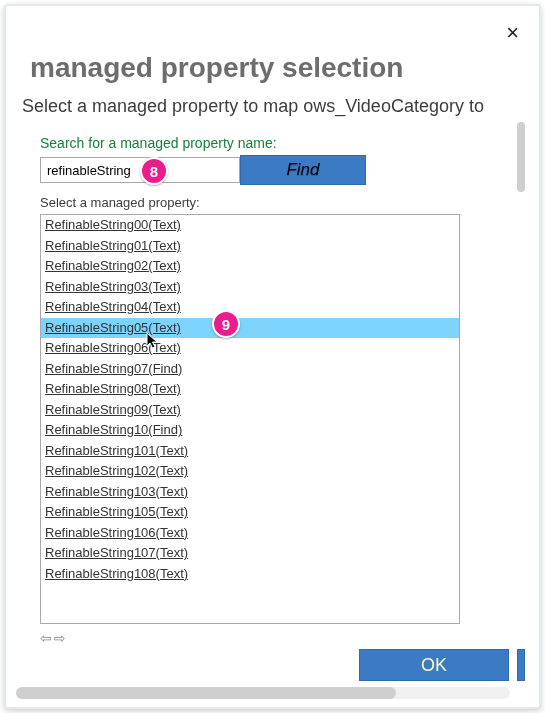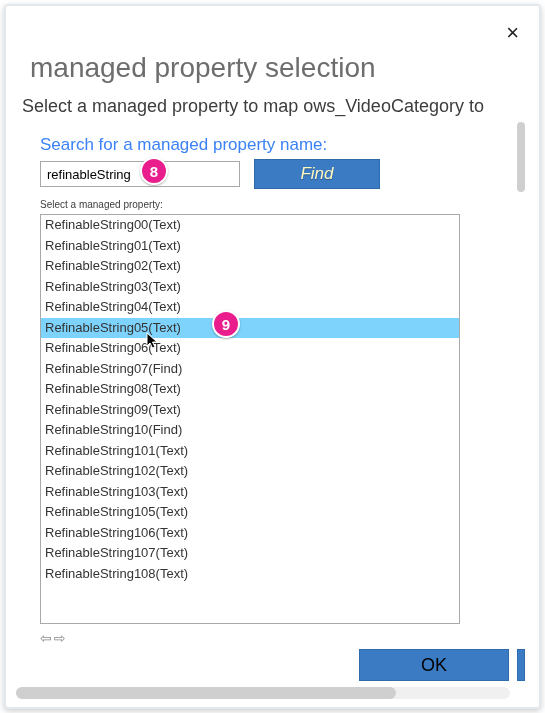--- a/index.html
+++ b/index.html
@@ -32,85 +32,85 @@
       position: absolute;
       top: 16px;
       right: 20px;
       font-size: 22px;
       color: #222;
       cursor: pointer;
       line-height: 1;
     }
     .title {
       font-size: 28px;
-      font-weight: 400;
+      font-weight: 700;
       color: #6d6d6d;
       margin-bottom: 12px;
       margin-top: 26px;
     }
     .subtitle {
       font-size: 18px;
       color: #3d3d3d;
       margin-left: -8px;
       margin-bottom: 18px;
     }
     .search-label {
-      font-size: 17px;
-      color: #3b82f6;
+      font-size: 14px;
+      color: #15803d;
       margin-left: 10px;
       margin-bottom: 4px;
     }
     .search-row {
       display: flex;
       align-items: center;
       margin-left: 10px;
-      gap: 14px;
     }
     .search-input {
       width: 200px;
       height: 26px;
       border: 1px solid #a9a9a9;
       padding: 2px 6px;
       font-size: 13px;
       font-family: inherit;
     }
     .find-btn {
       width: 126px;
       height: 30px;
       background: #3b7bc4;
       border: 1px solid #2f6aac;
-      color: #fef9c3;
+      color: #000000;
       font-size: 17px;
       font-weight: 500;
       font-style: italic;
       cursor: pointer;
       text-shadow: 0 1px 1px rgba(0,0,0,.3);
     }
     .select-label {
-      font-size: 10px;
+      font-size: 13px;
       color: #3d3d3d;
       margin-left: 10px;
       margin-top: 10px;
       margin-bottom: 4px;
     }
     .listbox {
       margin-left: 10px;
       width: 420px;
       height: 410px;
       border: 1px solid #a9a9a9;
       overflow: hidden;
       background: #fff;
     }
     .list-item {
       font-size: 13px;
       color: #333;
       padding: 1px 4px;
       line-height: 18.5px;
       cursor: pointer;
       white-space: nowrap;
+      text-decoration: underline;
     }
     .list-item.selected {
       background: #7dd3fc;
     }
     .nav-arrows {
       margin-left: 10px;
       margin-top: 6px;
       display: flex;
       gap: 2px;
       color: #888;
@@ -124,21 +124,21 @@
       bottom: 26px;
       right: 14px;
       display: flex;
       align-items: stretch;
     }
     .ok-btn {
       width: 150px;
       height: 32px;
       background: #3b7bc4;
       border: 1px solid #2f6aac;
-      color: #000000;
+      color: #fef9c3;
       font-size: 18px;
       font-weight: 400;
       cursor: pointer;
     }
     .ok-sliver {
       width: 8px;
       height: 32px;
       background: #3b7bc4;
       margin-left: 8px;
       border: 1px solid #2f6aac;

